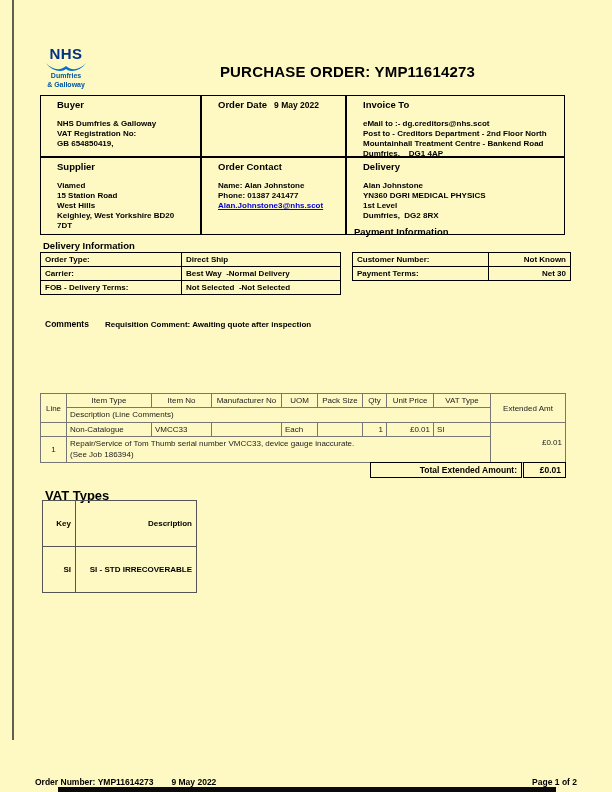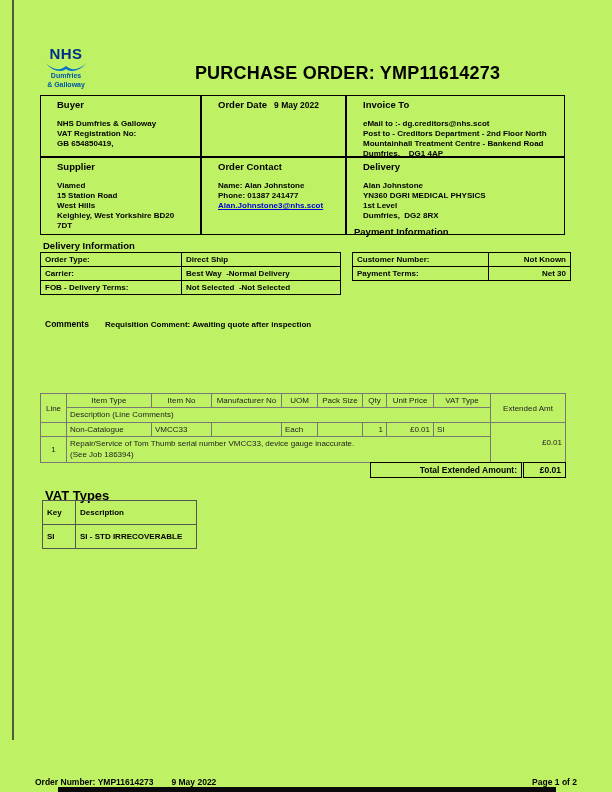--- a/index.html
+++ b/index.html
@@ -1,31 +1,31 @@
 <!DOCTYPE html>
 <html><head>
 <meta charset="utf-8">
 <style>
   html,body{margin:0;padding:0;background:#e8e8e8;}
   .page{
-    position:relative;width:612px;height:792px;background:#bef264;
+    position:relative;width:612px;height:792px;background:#fef9c3;
     font-family:"Liberation Sans","DejaVu Sans",sans-serif;color:#000;
     overflow:hidden;margin:0 auto;
   }
   
   .scan-left-line{position:absolute;left:12px;top:0;width:2px;height:740px;background:#2b2b2b;opacity:.75;}
   .scan-bottom-bar{position:absolute;left:58px;top:787px;width:498px;height:5px;background:#0a0a0a;}
 
   
   .logo{position:absolute;left:40px;top:46px;width:52px;text-align:center;}
   .logo-nhs{font-size:15px;font-weight:bold;color:#003087;letter-spacing:.5px;line-height:1;}
   .logo-swoosh{display:block;margin:1px auto 0;}
   .logo-region{font-size:7px;color:#0057a3;font-weight:bold;line-height:1.25;}
   .doc-title{position:absolute;left:95px;top:63px;width:505px;text-align:center;
-    font-size:18px;font-weight:bold;letter-spacing:.2px;}
+    font-size:15px;font-weight:bold;letter-spacing:.2px;}
 
   
   .info-grid{position:absolute;left:40px;top:95px;display:grid;
     grid-template-columns:161px 145px 219px;grid-template-rows:62px 78px;}
   .ibox{border:1px solid #000;box-sizing:border-box;padding:3px 16px;overflow:hidden;}
   .ibox-header{font-size:9.5px;font-weight:bold;}
   .ibox-body{margin-top:9px;font-size:8px;font-weight:bold;line-height:1.25;}
   .box-line{white-space:pre-wrap;}
   .date-row{display:flex;justify-content:space-between;align-items:baseline;padding-right:10px;}
   .date-value{font-size:8.5px;font-weight:bold;}
@@ -60,21 +60,21 @@
   .total-label-box{position:absolute;left:370px;top:462px;width:152px;height:16px;
     border:1.5px solid #000;box-sizing:border-box;font-size:8.5px;font-weight:bold;
     text-align:right;padding:2px 4px 0 16px;}
   .total-value-box{position:absolute;left:523px;top:462px;width:43px;height:16px;
     border:1.5px solid #000;box-sizing:border-box;font-size:8.5px;font-weight:bold;
     text-align:right;padding:2px 4px 0 0;}
 
   
   .vat-title{position:absolute;left:45px;top:488px;font-size:13px;font-weight:bold;}
   .vat-table{position:absolute;left:42px;top:500px;border-collapse:collapse;}
-  .vat-table td{border:1.5px solid #555;font-size:8px;font-weight:bold;padding:7px 4px;}
+  .vat-table td{border:1.5px solid #555;font-size:8px;font-weight:bold;padding:18px 4px;text-align:right;}
 
   
   .footer{position:absolute;left:35px;top:777px;width:542px;display:flex;
     justify-content:space-between;font-size:8.5px;font-weight:bold;}
   .footer-left{display:flex;gap:18px;}
 </style>
 </head>
 <body>
 
 <div class="page">

